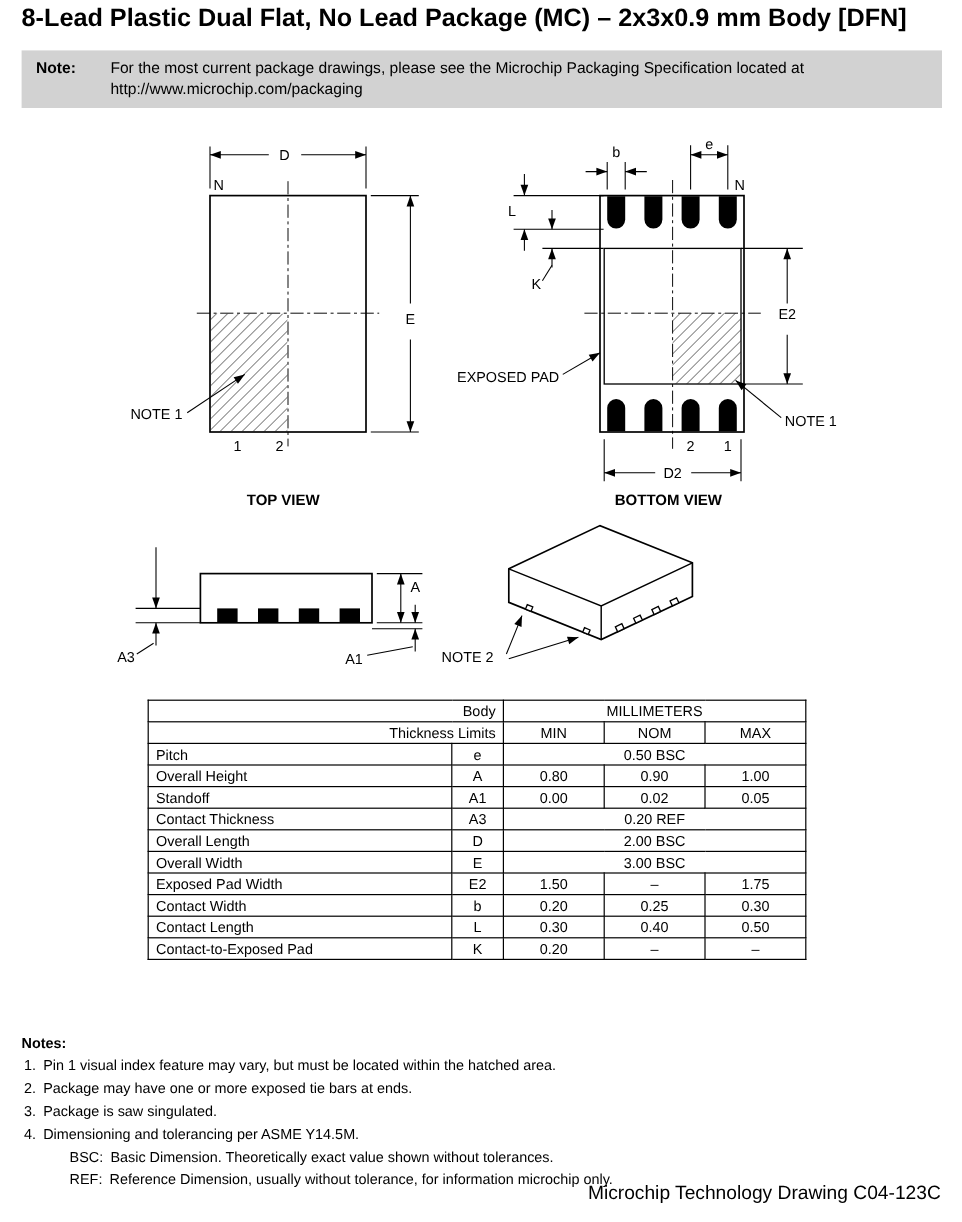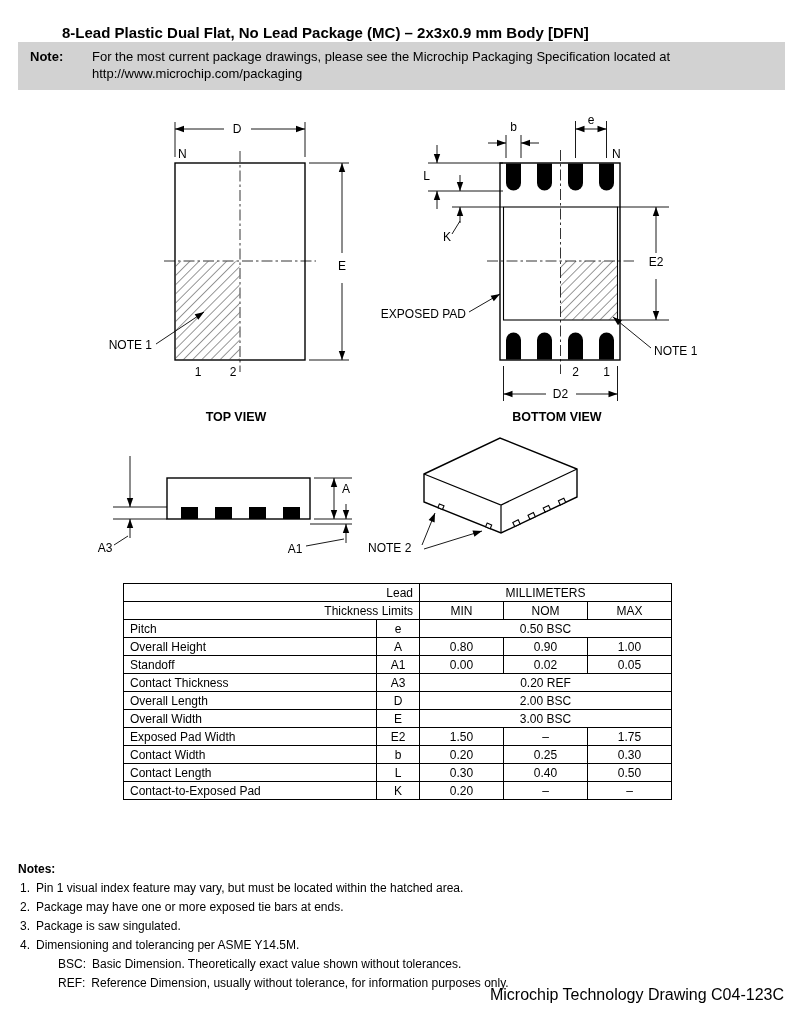--- a/index.html
+++ b/index.html
@@ -3,22 +3,22 @@
 <meta charset="utf-8">
 <style>
   * { margin:0; padding:0; box-sizing:border-box; }
   html,body { background:#fff; }
   body {
     width:802px; height:1018px; position:relative;
     font-family:"Liberation Sans", sans-serif; color:#000;
     overflow:hidden;
   }
   .page-title {
-    position:absolute; left:18px; top:24px;
-    font-size:15px; font-weight:bold;margin-left:44px;
+    position:absolute; left:18px; top:4px;
+    font-size:21px; font-weight:bold;
   }
   .note-box {
     position:absolute; left:18px; top:42px; width:767px; min-height:46px;
     background:#d2d2d2; display:flex; padding:6px 10px 8px 12px;
     font-size:13px; line-height:17px;
   }
   .note-label { font-weight:bold; width:62px; flex-shrink:0; }
   .note-text { width:660px; }
   .drawings-svg { position:absolute; left:0; top:100px; }
   .drawings-svg text { font-size:12px; fill:#000; }
@@ -213,21 +213,21 @@
 <table class="dim-table">
   <colgroup>
     <col style="width:253px">
       <col style="width:43px">
       <col style="width:84px">
       <col style="width:84px">
       <col style="width:84px">
   </colgroup>
   <tbody>
     <tr>
-      <td colspan="2" class="r">Lead</td>
+      <td colspan="2" class="r">Body</td>
       <td colspan="3" class="c">MILLIMETERS</td>
     </tr>
     <tr>
       <td colspan="2" class="r">Thickness Limits</td>
       <td class="c">MIN</td>
       <td class="c">NOM</td>
       <td class="c">MAX</td>
     </tr>
     <tr>
       <td>Pitch</td>
@@ -294,16 +294,16 @@
   </tbody>
 </table>
 
 <div class="notes">
   <div class="notes-heading">Notes:</div>
   <div class="note-item">1. Pin 1 visual index feature may vary, but must be located within the hatched area.</div>
   <div class="note-item">2. Package may have one or more exposed tie bars at ends.</div>
   <div class="note-item">3. Package is saw singulated.</div>
   <div class="note-item">4. Dimensioning and tolerancing per ASME Y14.5M.</div>
   <div class="note-sub">BSC: Basic Dimension. Theoretically exact value shown without tolerances.</div>
-  <div class="note-sub">REF: Reference Dimension, usually without tolerance, for information purposes only.</div>
+  <div class="note-sub">REF: Reference Dimension, usually without tolerance, for information microchip only.</div>
 </div>
 
 <div class="page-footer">Microchip Technology Drawing C04-123C</div>
 
 </body></html>

